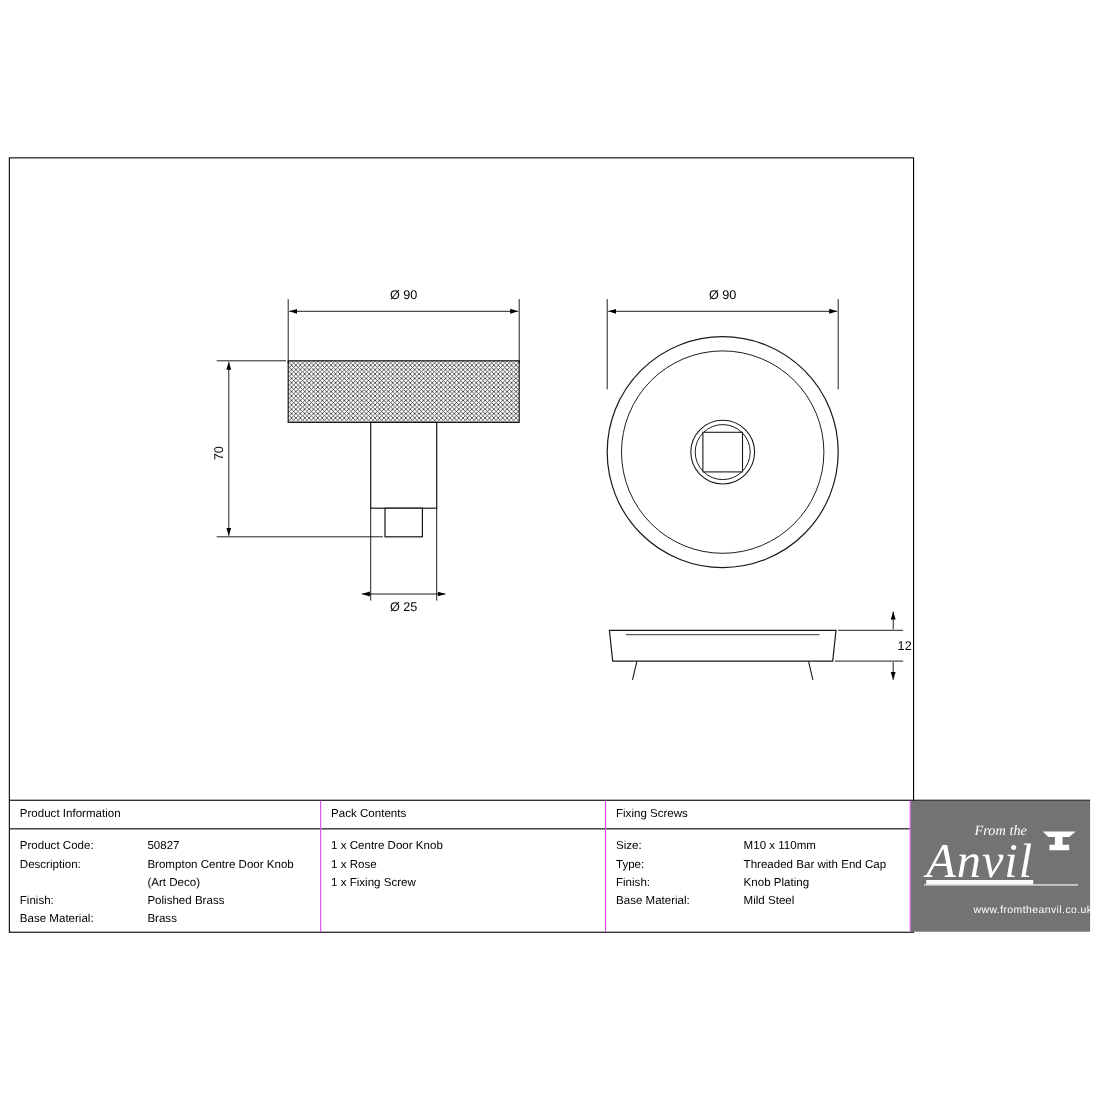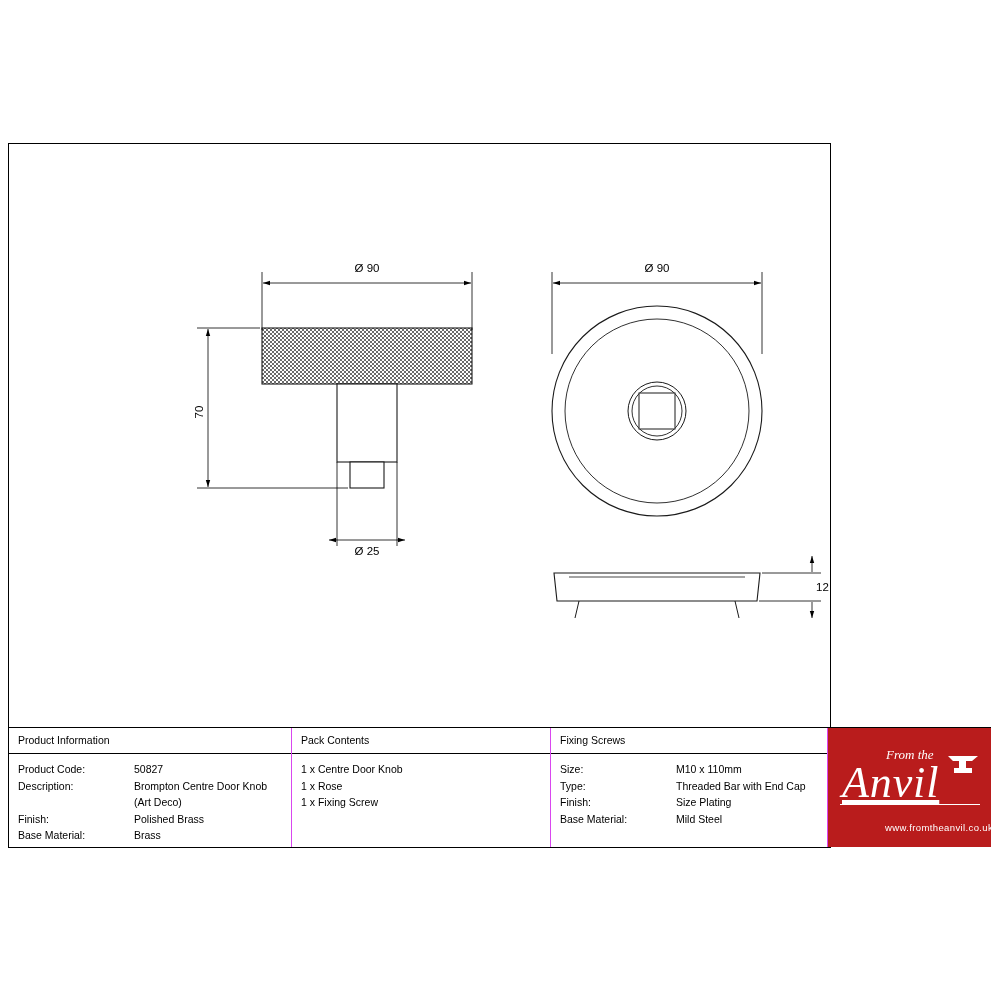--- a/index.html
+++ b/index.html
@@ -113,21 +113,21 @@
   }
   #col-fixing .kv .k { width: 84px; flex: 0 0 84px; }
 
   
   #logo-box {
     position: absolute;
     left: 0;
     top: 0;
     width: 100%;
     height: 100%;
-    background: #b91c1c;
+    background: #737373;
     overflow: hidden;
   }
   #logo-inner {
     position: absolute;
     left: 0; top: 0; right: 0; bottom: 0;
     color: #ffffff;
   }
   #logo-fromthe {
     position: absolute;
     left: 58px;
@@ -302,21 +302,21 @@
         <div class="kv">
           <span class="k">Size:</span>
           <span class="v">M10 x 110mm</span>
         </div>
         <div class="kv">
           <span class="k">Type:</span>
           <span class="v">Threaded Bar with End Cap</span>
         </div>
         <div class="kv">
           <span class="k">Finish:</span>
-          <span class="v">Size Plating</span>
+          <span class="v">Knob Plating</span>
         </div>
         <div class="kv">
           <span class="k">Base Material:</span>
           <span class="v">Mild Steel</span>
         </div>
       </div>
     </div>
 
     <div class="info-col" id="col-logo">
       <div id="logo-box">

